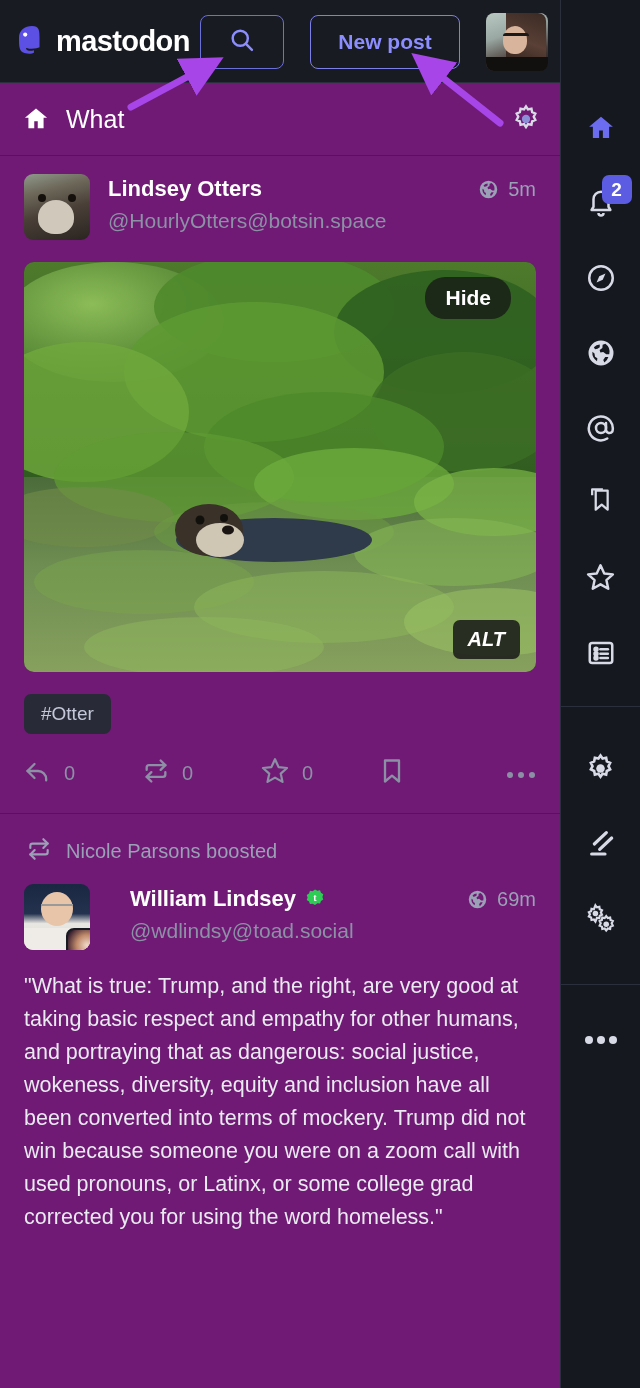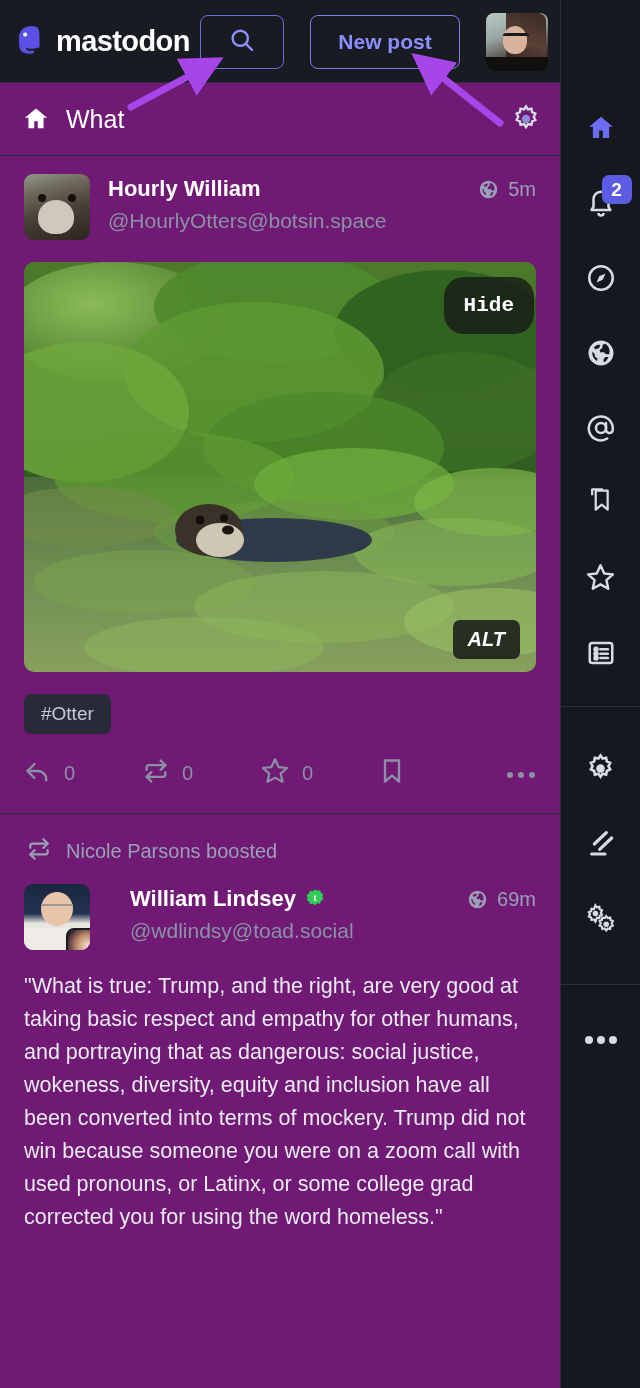--- a/index.html
+++ b/index.html
@@ -143,24 +143,24 @@
   .st-meta .globe { width: 21px; height: 21px; }
 
   
   .media {
     margin-top: 22px; width: 512px; height: 410px;
     border-radius: 10px; overflow: hidden; position: relative;
     background: #24421f;
   }
   .media .pond { position: absolute; inset: 0; }
   .hide-btn {
-    position: absolute; right: 2px; top: 15px;
-    padding: 17px 20px; border-radius: 20px;
+    position: absolute; right: 25px; top: 15px;
+    padding: 9px 20px; border-radius: 20px;
     background: rgba(24,28,22,0.82); color: #fff;
-    font-size: 21px; font-weight: 700; cursor: pointer; font-family: Liberation Mono, monospace;
+    font-size: 21px; font-weight: 700; cursor: pointer;
   }
   .alt-btn {
     position: absolute; right: 16px; bottom: 13px;
     padding: 8px 15px; border-radius: 7px;
     background: rgba(24,24,24,0.86); color: #fff;
     font-size: 20px; font-weight: 700; cursor: pointer; font-style: italic;
   }
 
   
   .tag-row { margin-top: 22px; }
@@ -270,21 +270,21 @@
       </span>
     </div>
 
     <div class="status status-sep">
       <div class="st-head">
         <div class="avatar otter">
           <div class="eyes"></div>
           <div class="snout"></div>
         </div>
         <div class="st-names">
-          <div class="st-name">Hourly William</div>
+          <div class="st-name">Lindsey Otters</div>
           <div class="st-handle">@HourlyOtters@botsin.space</div>
         </div>
         <div class="st-meta">
           <span class="globe">
             <svg viewBox="0 0 24 24" width="21" height="21" fill="#9aa0b5">
               <path d="M12 2a10 10 0 1 0 0 20 10 10 0 0 0 0-20zm-1 3.1v2.2l-1.8 1.2-2 .4-.9-1.6A8 8 0 0 1 11 5.1zM5.1 11l1.7 1.3.4 2.6 1.9 1.2-.3 2.4A8 8 0 0 1 5.1 11zm9.6 8.6-.9-2.1 1.6-2.3h2.5A8 8 0 0 1 14.7 19.6zM18.6 13h-2.4l-2.4-1.8-2.3.4-.6-2.1 2.2-1.5.2-2.6 2.2-.8A8 8 0 0 1 18.6 13z"></path>
             </svg>
           </span>
           <span>5m</span>
         </div>

